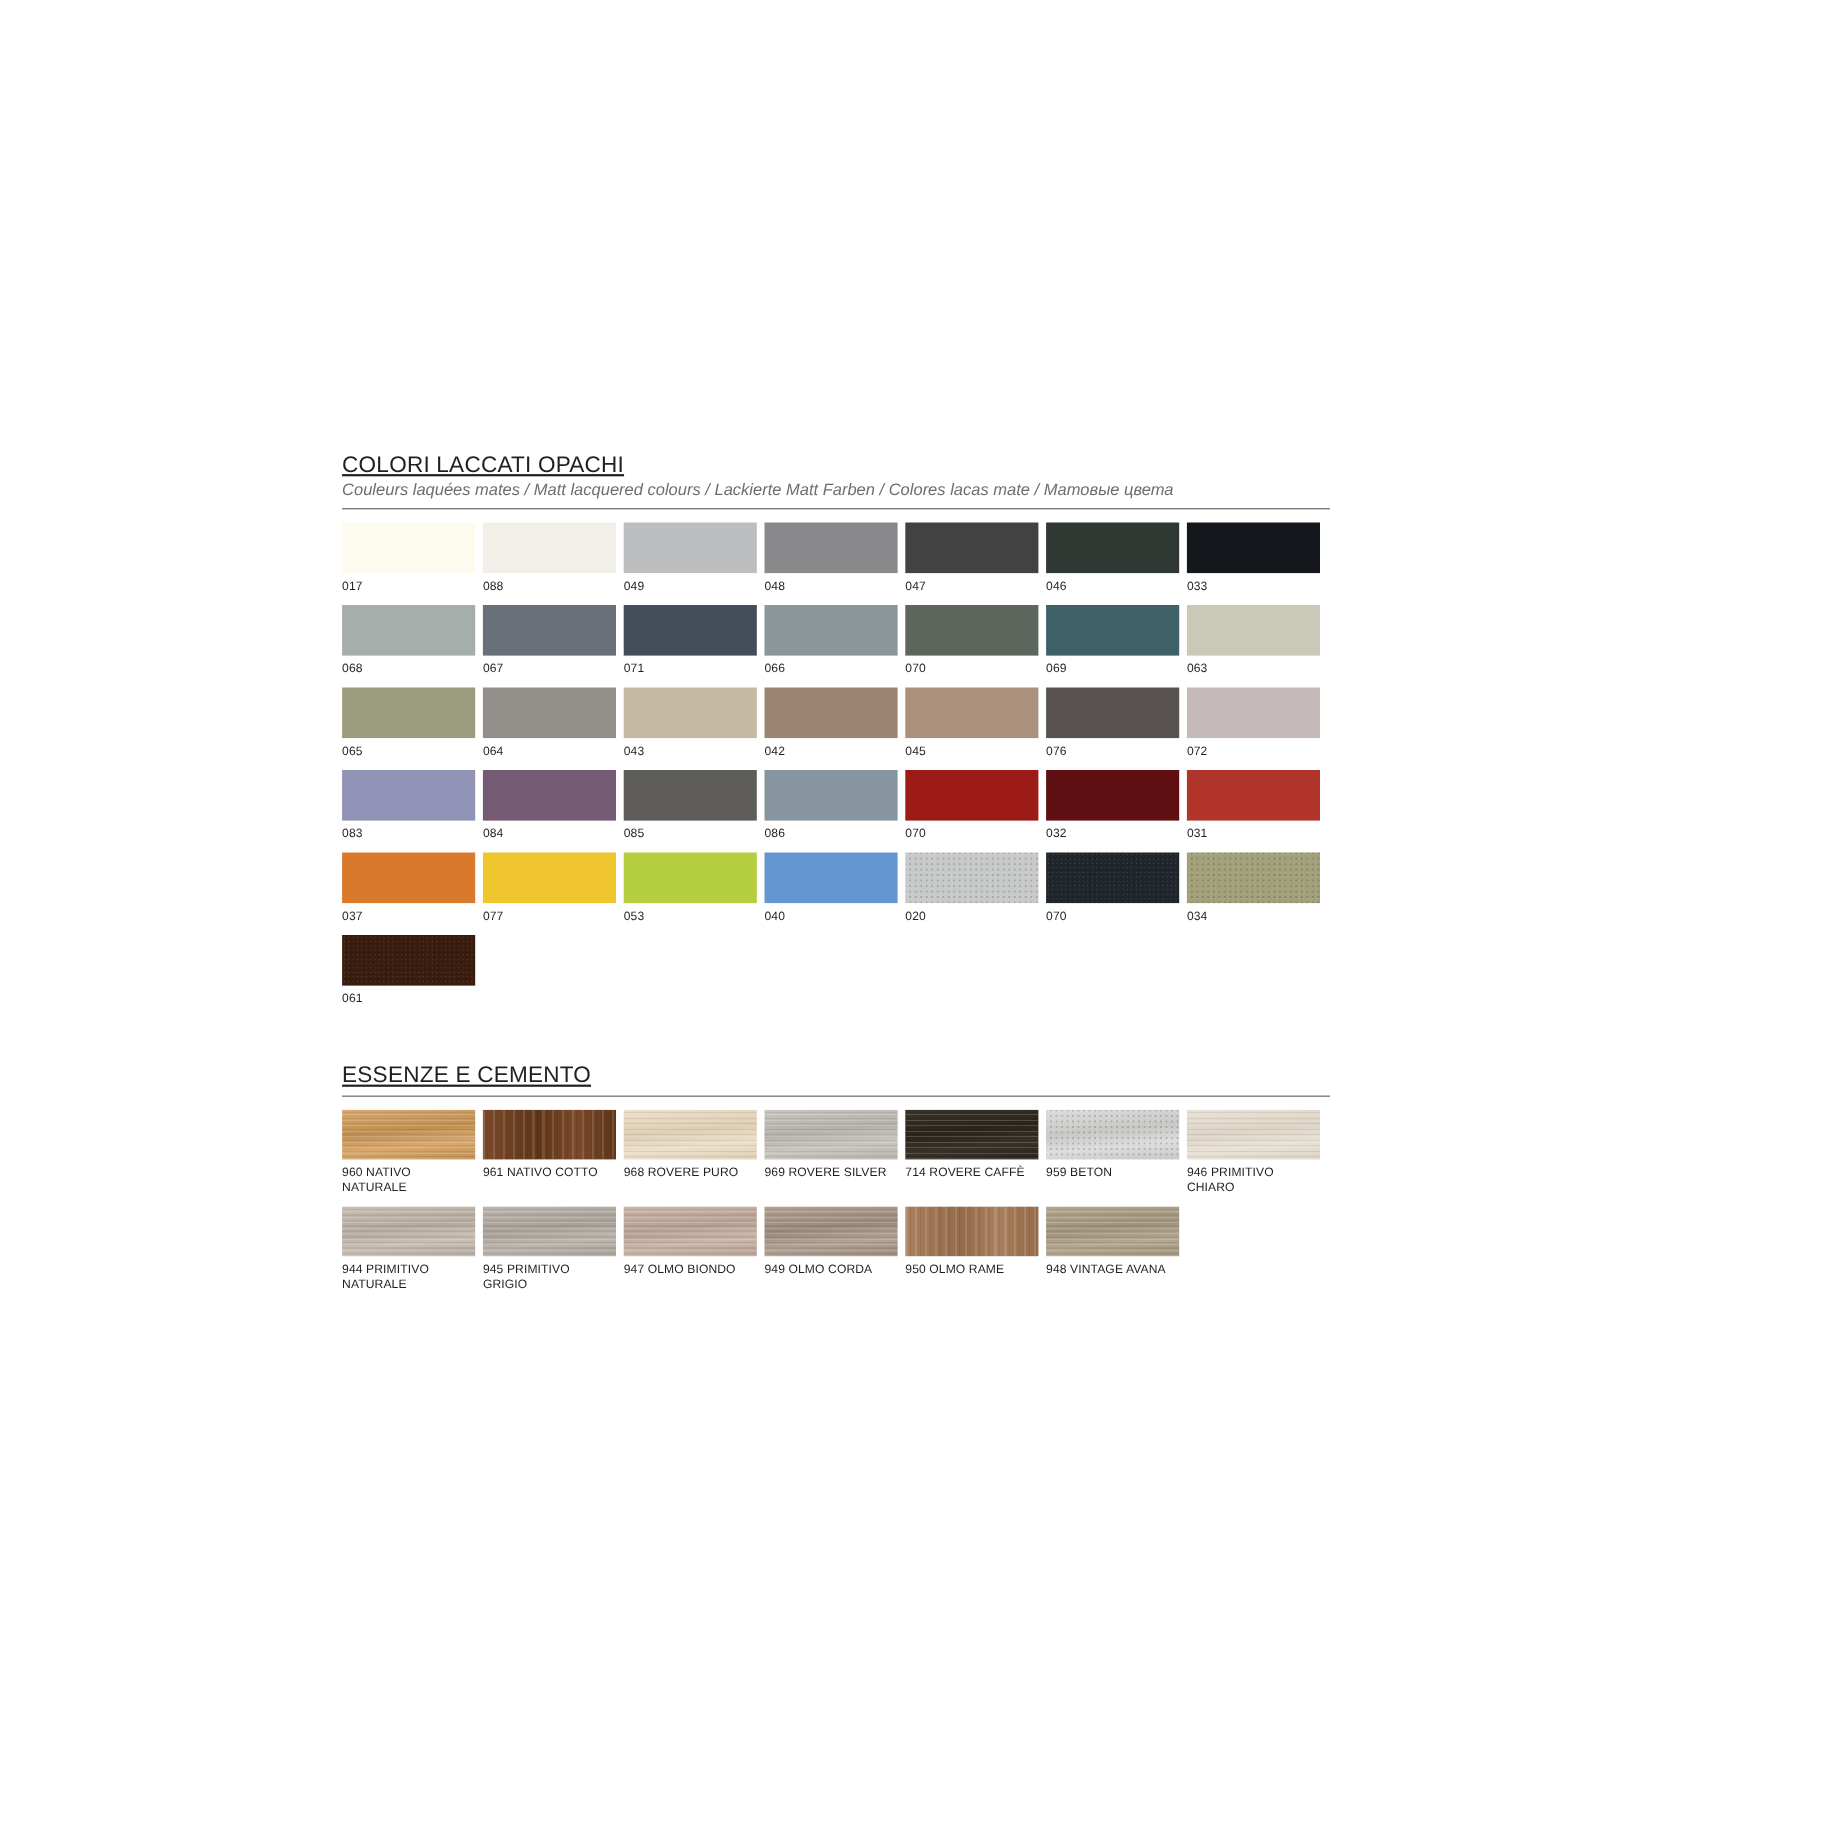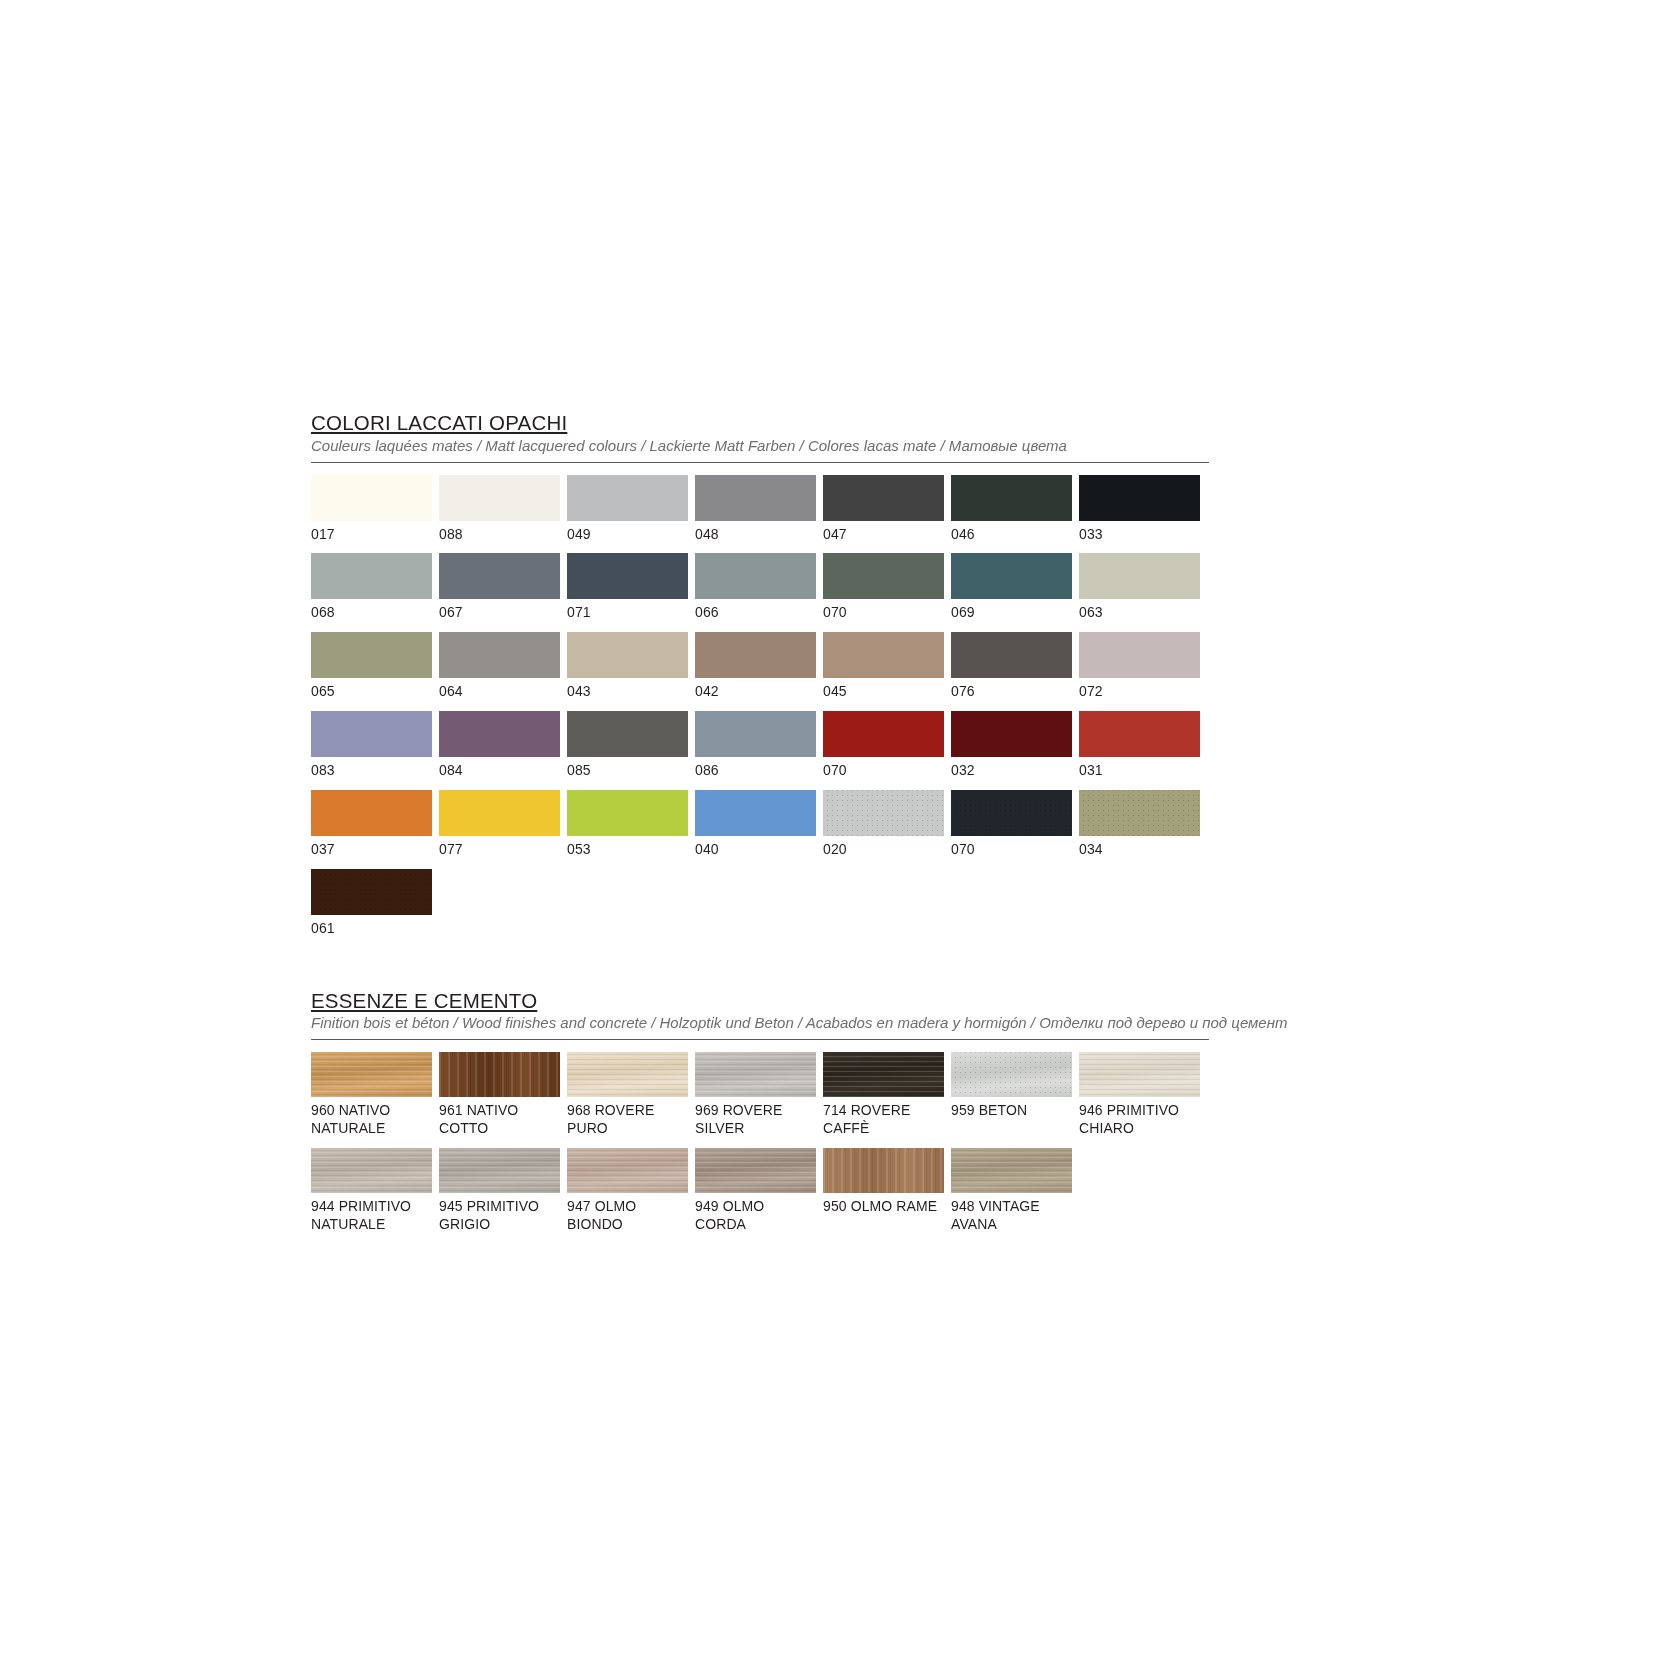--- a/index.html
+++ b/index.html
@@ -68,21 +68,21 @@
     display:block;
   }
   .chip-wood{
     width:121px;
     height:45px;
     display:block;
     background-repeat:no-repeat;
     background-size:100% 100%;
   }
   .clabel{
-    font-size:14px;
+    font-size:11px;
     color:#231f20;
     margin-top:5px;
     line-height:1.28;
     letter-spacing:0.1px;
     white-space:pre-line;
   }
 
   .gap-sections{height:42px;}
 
   
@@ -286,21 +286,20 @@
             <div class="chip speck" style="background: rgb(59, 29, 15);"></div>
             <div class="clabel">061</div>
           </div>
         </div>
     </div>
 
     <div class="gap-sections"></div>
 
     <div class="section">
       <div class="sec-title">ESSENZE E CEMENTO</div>
-      <div class="sec-sub">Finition bois et béton / Wood finishes and concrete / Holzoptik und Beton / Acabados en madera y hormigón / Отделки под дерево и под цемент</div>
       <hr class="sec-rule">
       <div class="grid" id="grid-wood">
           <div class="cell">
             <div class="chip-wood grain" style="background: linear-gradient(175deg, rgb(217, 168, 110) 0%, rgb(192, 143, 82) 42%, rgb(217, 168, 110) 70%, rgb(192, 143, 82) 100%);"></div>
             <div class="clabel">960 NATIVO
 NATURALE</div>
           </div>
           <div class="cell">
             <div class="chip-wood grain grain-v" style="background: linear-gradient(90deg, rgb(123, 74, 42) 0%, rgb(94, 53, 24) 42%, rgb(123, 74, 42) 70%, rgb(94, 53, 24) 100%);"></div>
             <div class="clabel">961 NATIVO COTTO</div>

